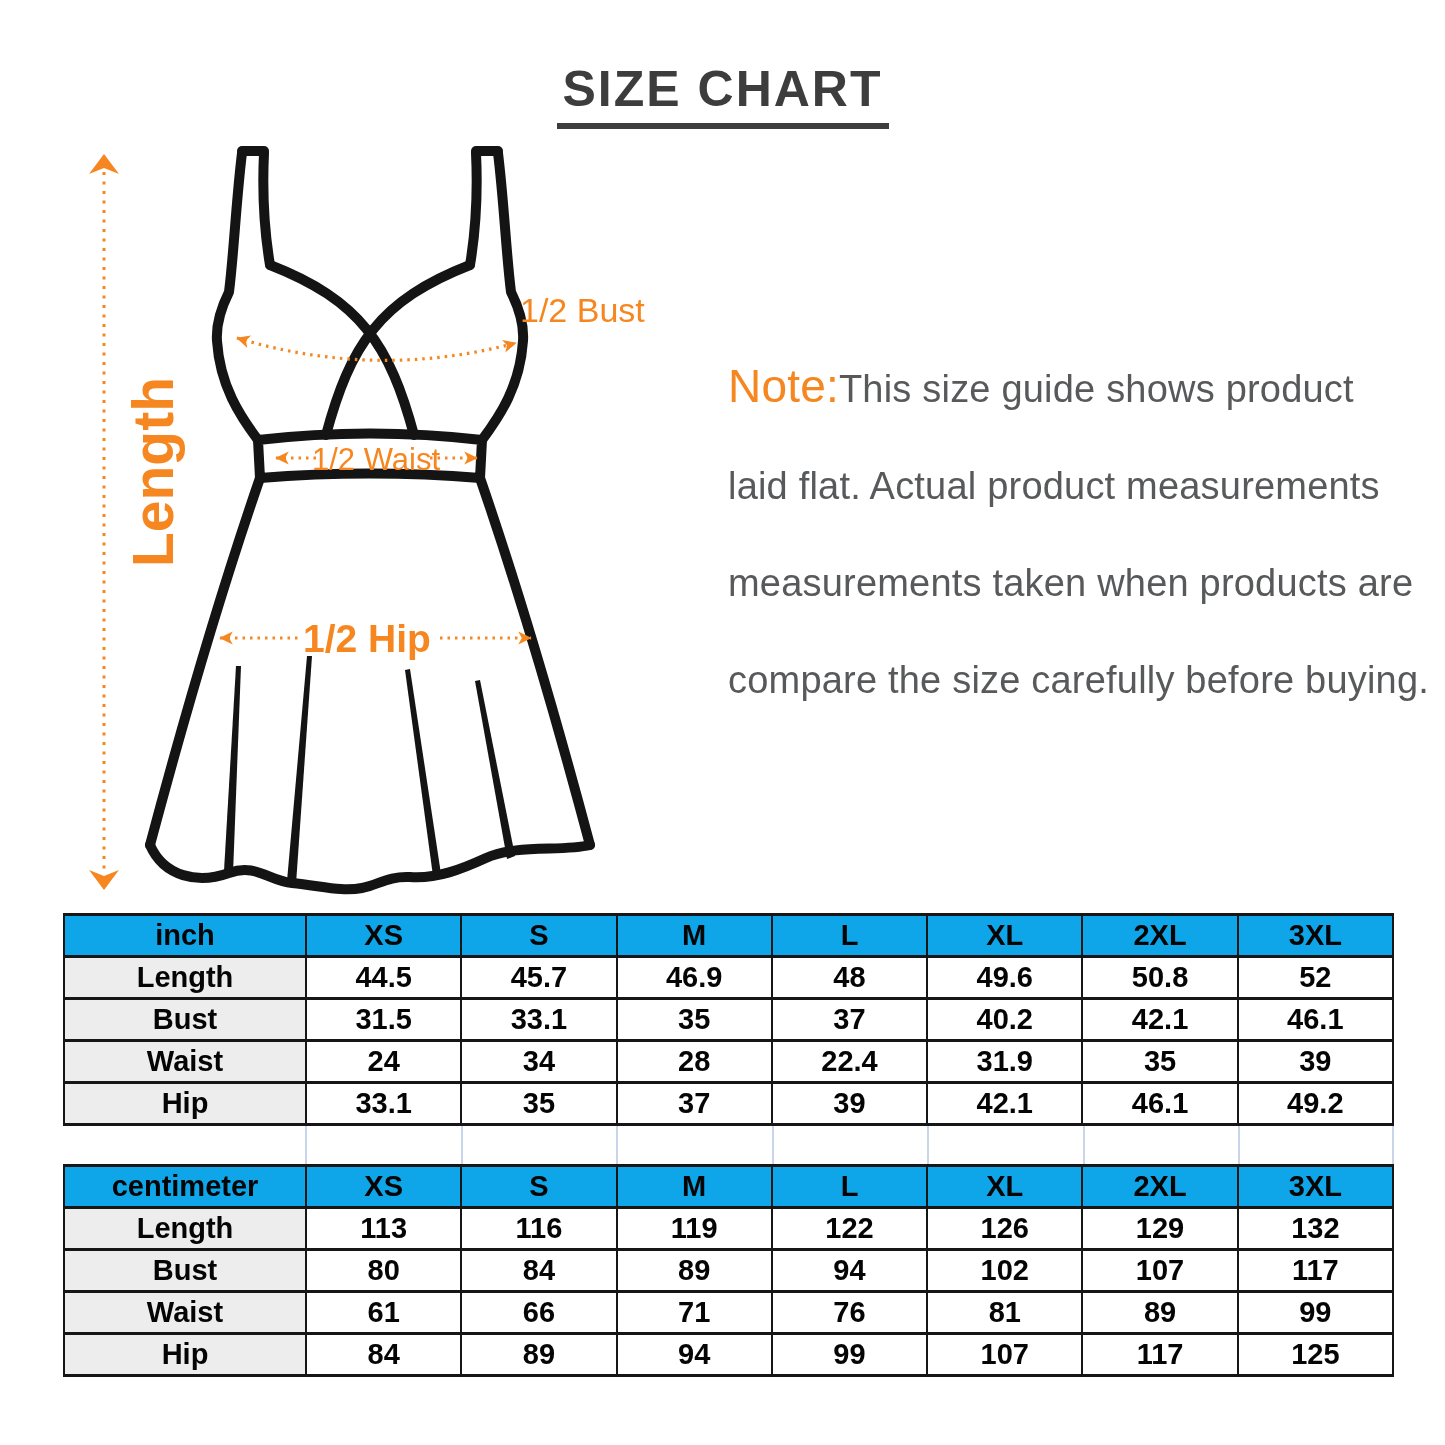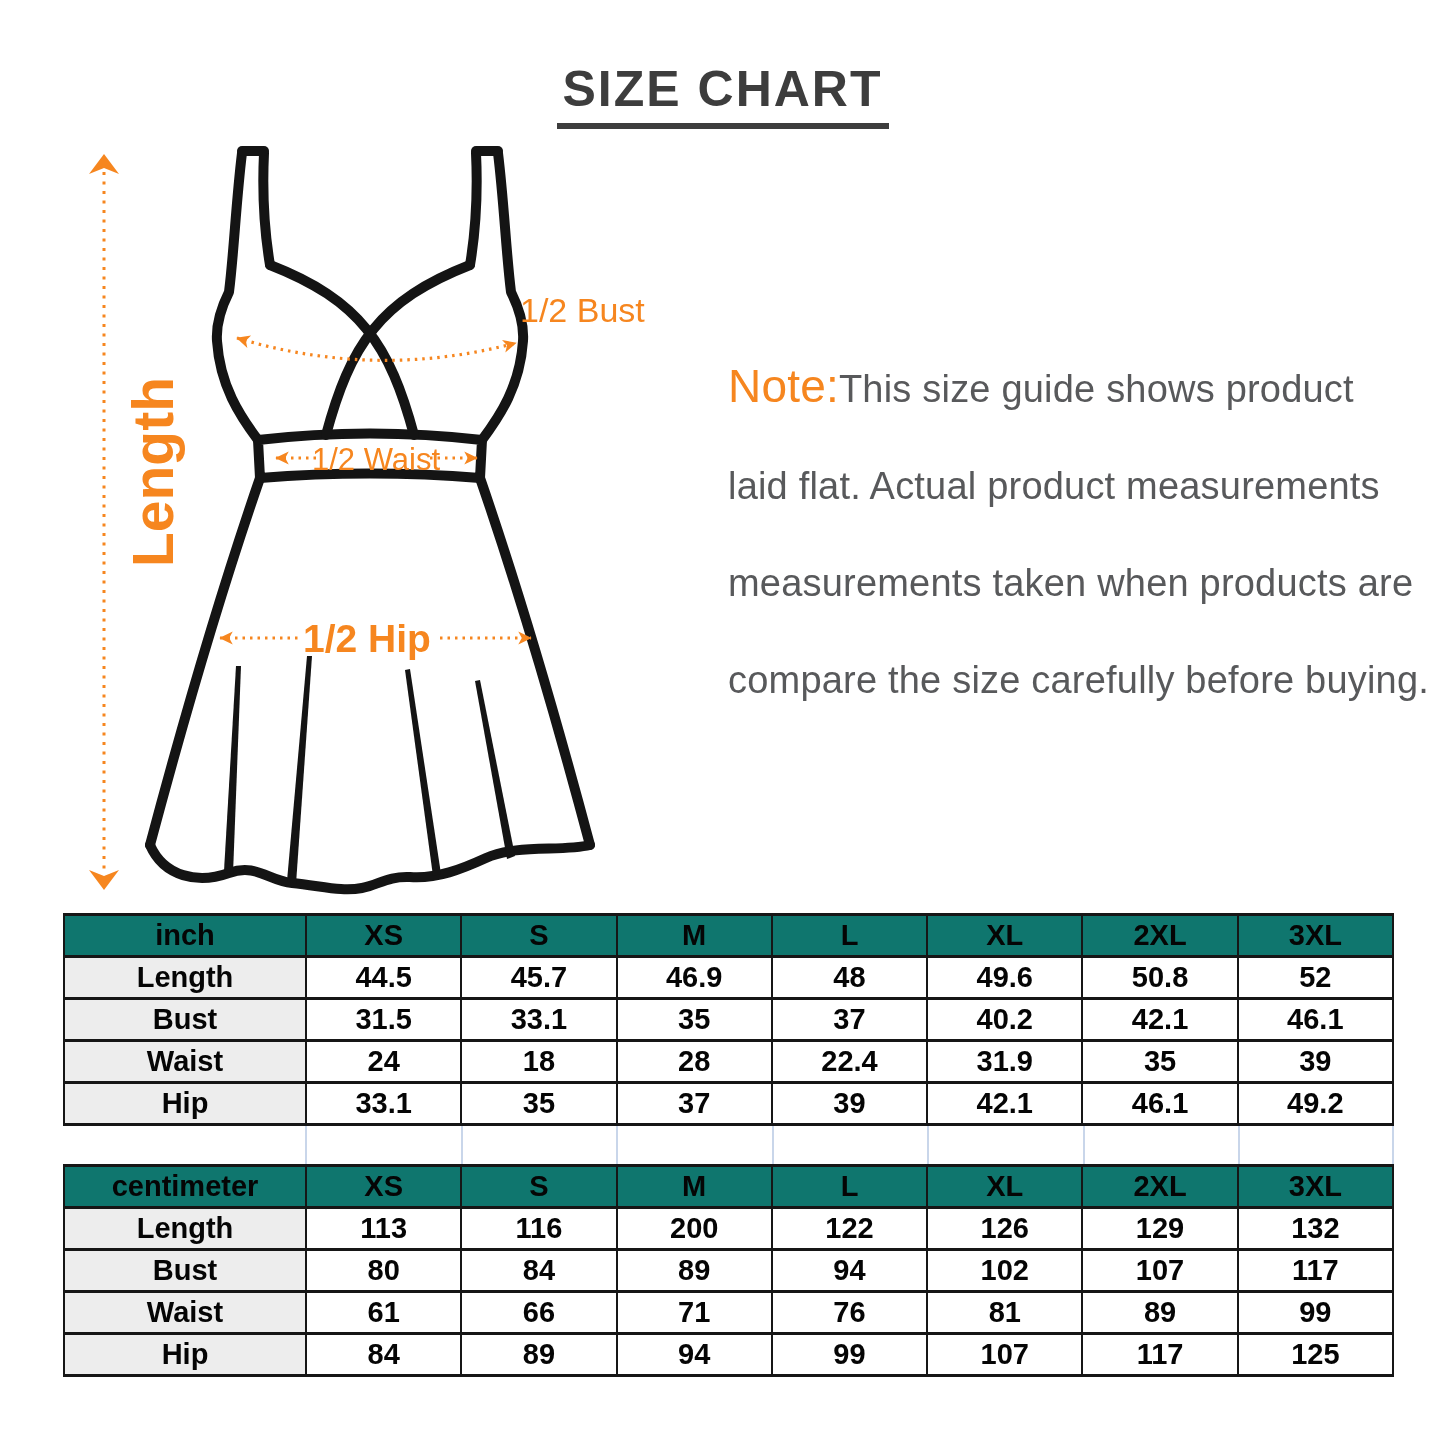--- a/index.html
+++ b/index.html
@@ -28,21 +28,21 @@
     position:absolute;left:63px;width:1331px;border-collapse:collapse;table-layout:fixed;
     font-size:29px;font-weight:bold;color:#050505;text-align:center;
   }
   .size-table.inch{top:913px;}
   .size-table.cm{top:1164px;}
   .size-table col.c0{width:242px;}
   .size-table td{
     border:2px solid #161616;border-top-width:3px;border-bottom-width:3px;
     height:39px;padding:0;line-height:1;vertical-align:middle;
   }
-  .size-table tr.t-head td{background:#0f766e;}
+  .size-table tr.t-head td{background:#0ea5e9;}
   .size-table td.lbl{background:#ededed;}
   
   .table-gap{position:absolute;left:63px;top:1126px;width:1331px;height:38px;}
   .table-gap .gl{position:absolute;top:0;width:2px;height:38px;background:#c9d6ea;}
 </style>
 </head>
 <body>
 
 <div class="page">
 
@@ -144,21 +144,21 @@
       <td>33.1</td>
       <td>35</td>
       <td>37</td>
       <td>40.2</td>
       <td>42.1</td>
       <td>46.1</td>
     </tr>
     <tr>
       <td class="lbl">Waist</td>
       <td>24</td>
-      <td>18</td>
+      <td>34</td>
       <td>28</td>
       <td>22.4</td>
       <td>31.9</td>
       <td>35</td>
       <td>39</td>
     </tr>
     <tr>
       <td class="lbl">Hip</td>
       <td>33.1</td>
       <td>35</td>
@@ -195,21 +195,21 @@
       <td>M</td>
       <td>L</td>
       <td>XL</td>
       <td>2XL</td>
       <td>3XL</td>
     </tr>
     <tr>
       <td class="lbl">Length</td>
       <td>113</td>
       <td>116</td>
-      <td>200</td>
+      <td>119</td>
       <td>122</td>
       <td>126</td>
       <td>129</td>
       <td>132</td>
     </tr>
     <tr>
       <td class="lbl">Bust</td>
       <td>80</td>
       <td>84</td>
       <td>89</td>

